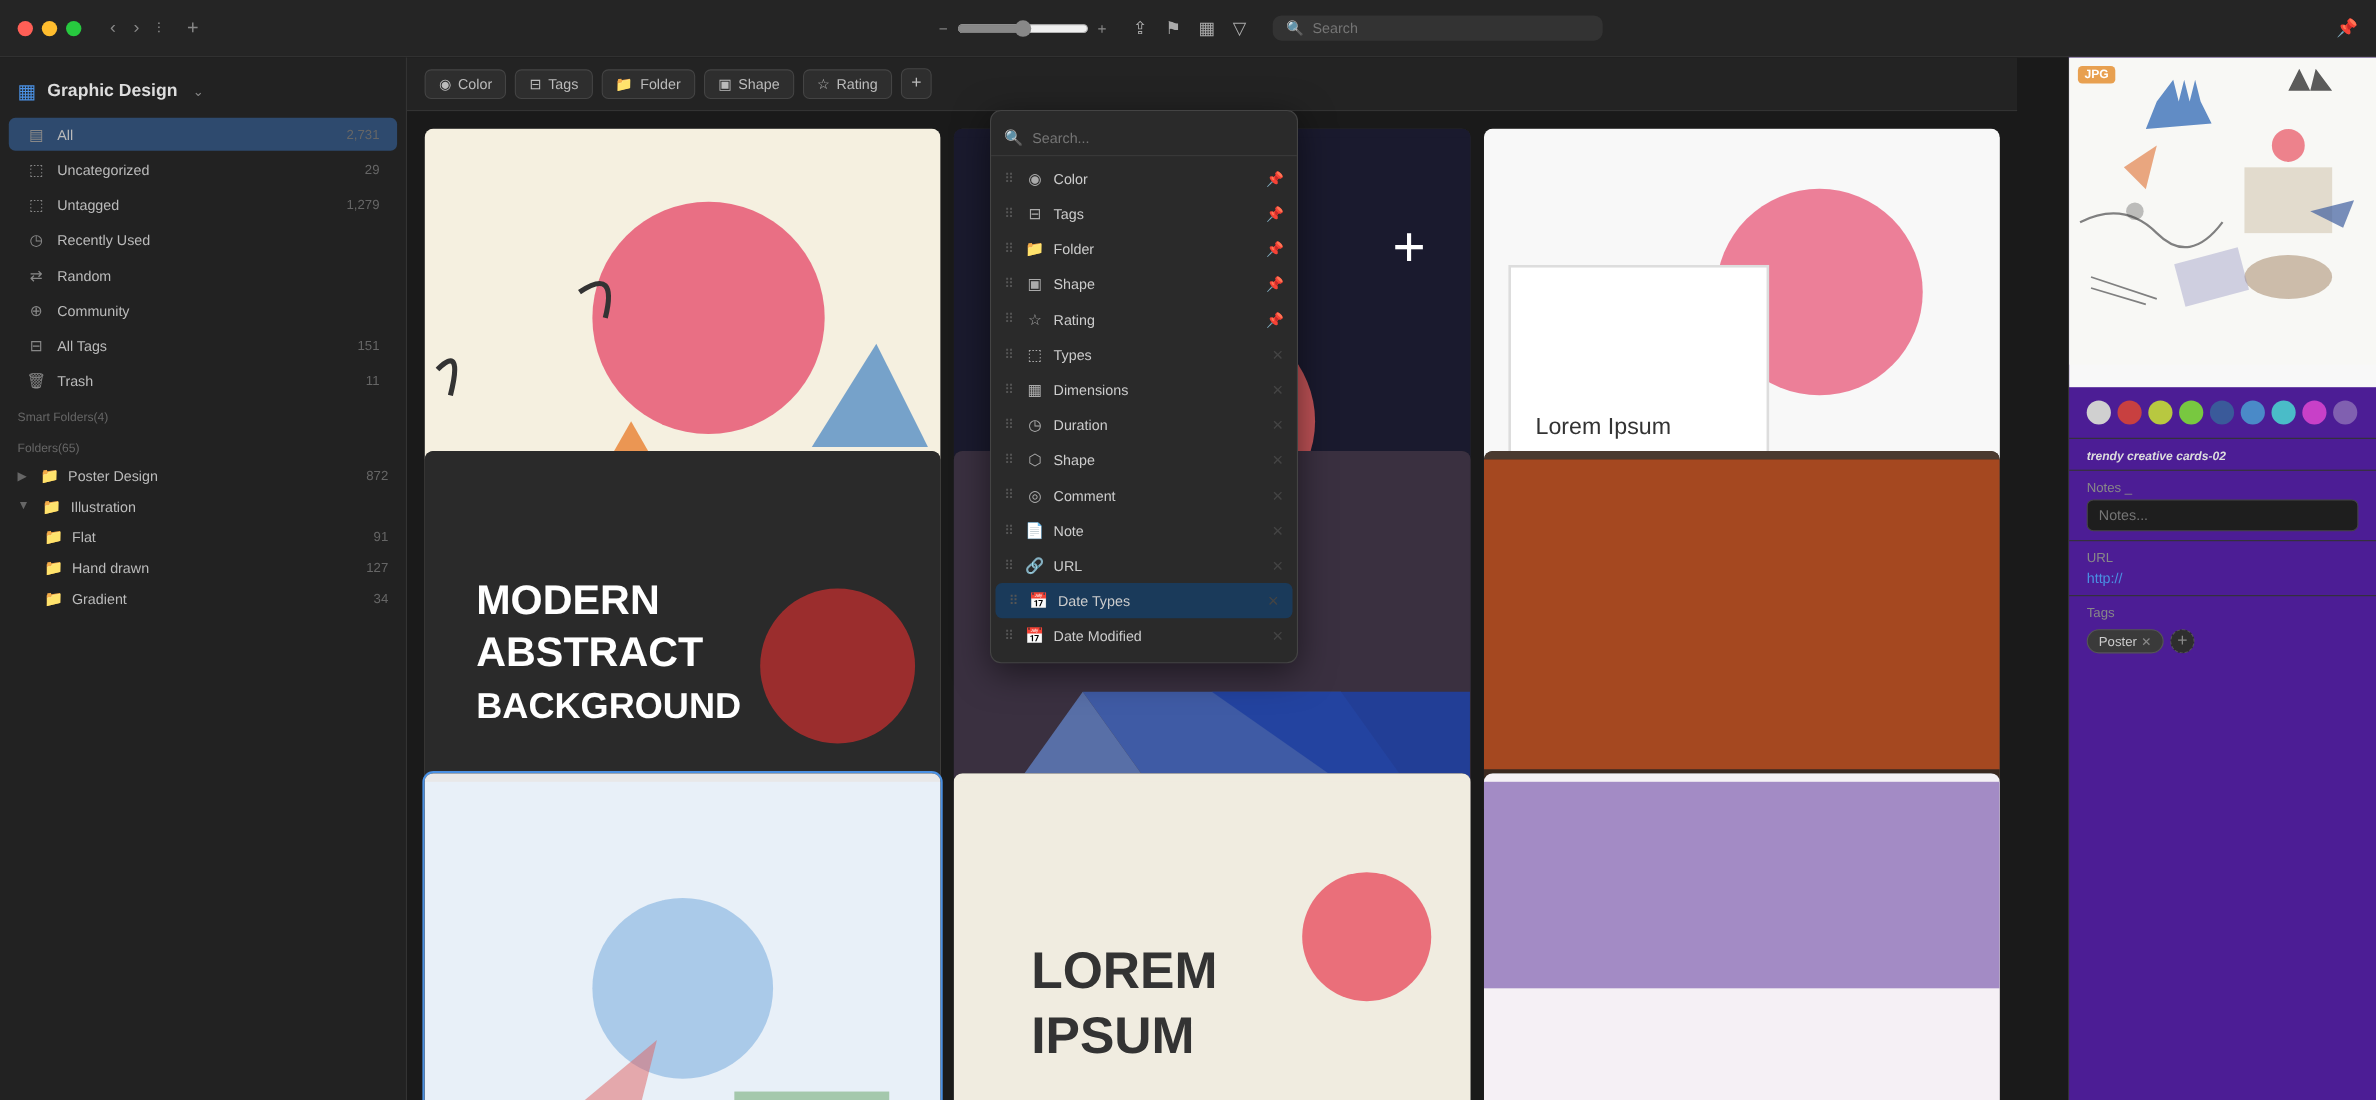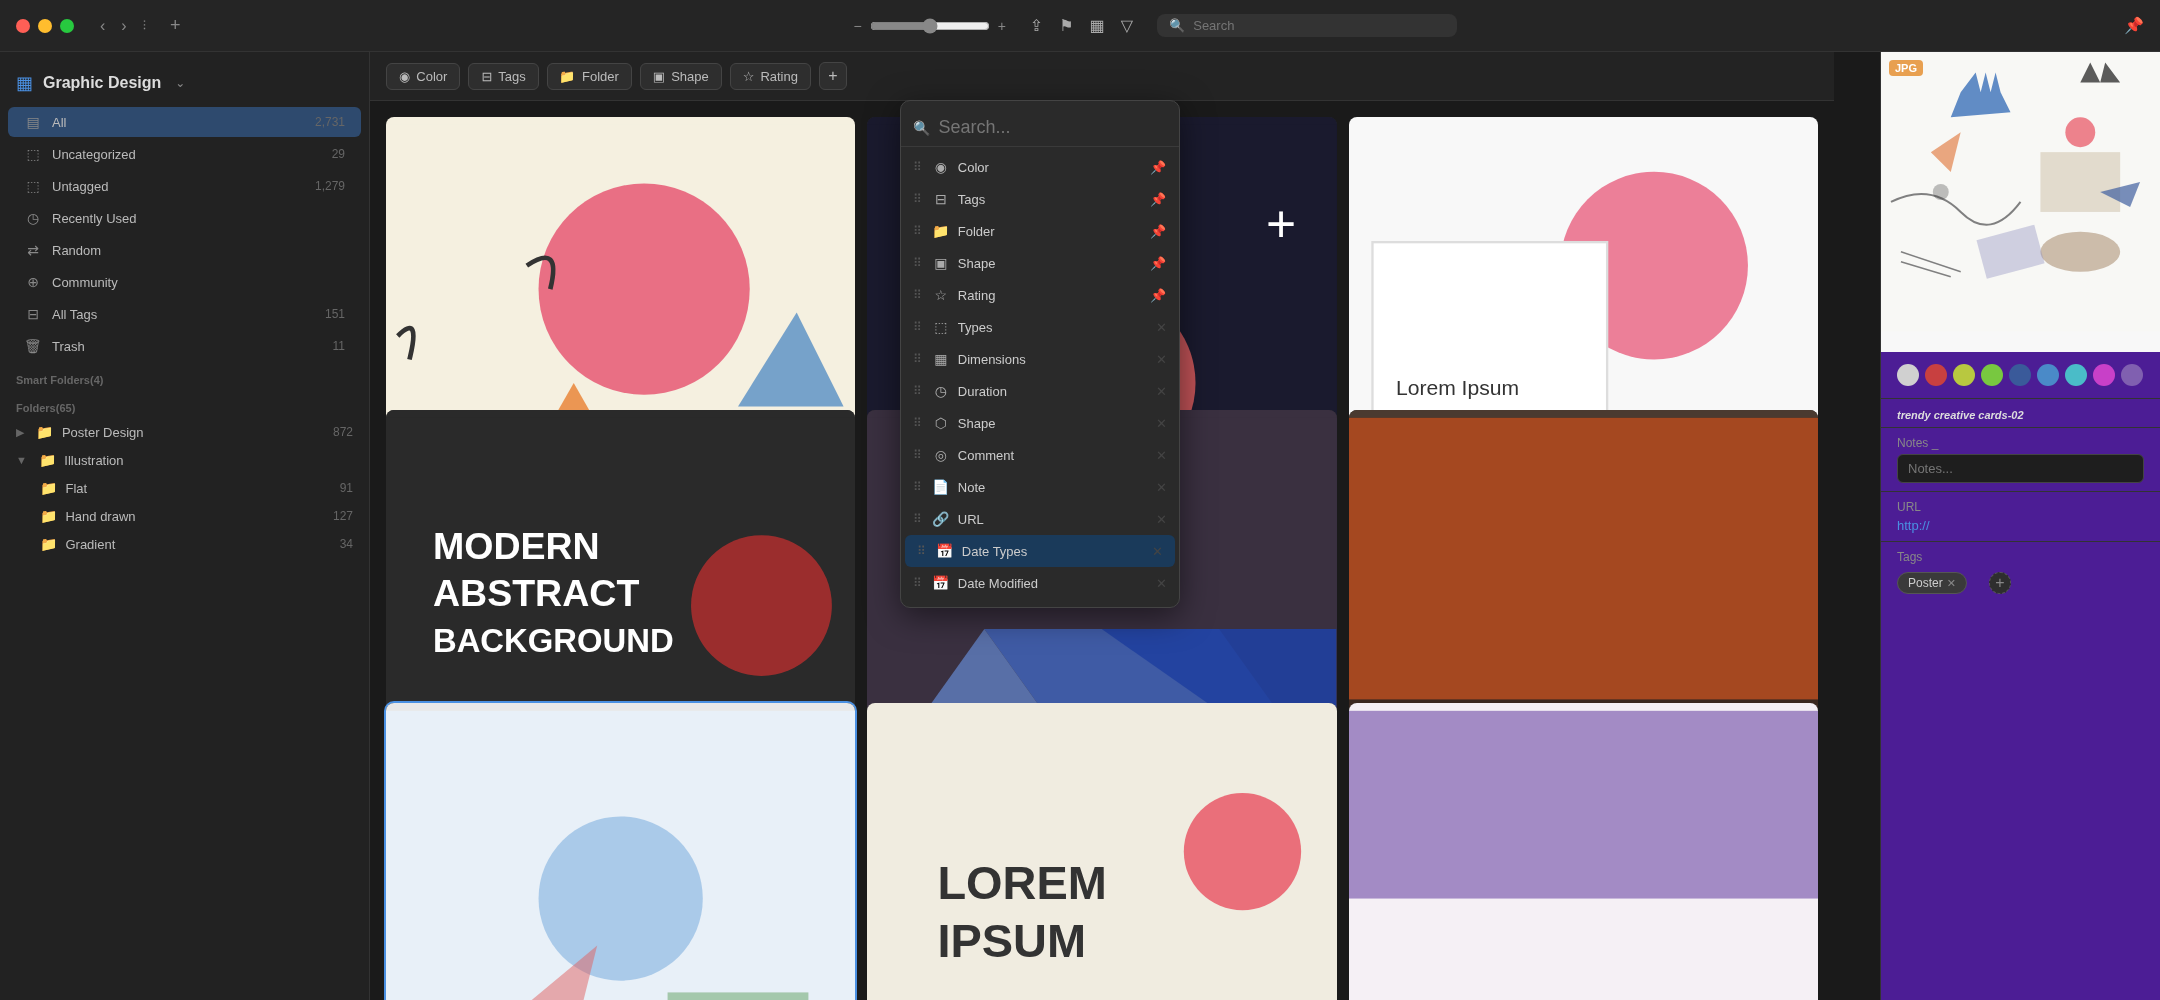--- a/index.html
+++ b/index.html
@@ -147,21 +147,21 @@
     }
     .sidebar-item.active { background: #2e4a6e; }
     .sidebar-item-icon { color: #888; font-size: 14px; width: 18px; text-align: center; }
     .sidebar-item-label { flex: 1; color: #bbb; }
     .sidebar-item-count { color: #666; font-size: 12px; }
     .sidebar-section-title {
       padding: 12px 16px 4px;
       font-size: 11px;
       color: #666;
       text-transform: none;
-      font-weight: 700;
+      font-weight: 400;
     }
     .sidebar-folder-item {
       display: flex;
       align-items: center;
       padding: 6px 16px;
       cursor: pointer;
       gap: 8px;
     }
     .folder-icon { color: #e8a050; font-size: 14px; }
     .folder-label { flex: 1; color: #bbb; }
@@ -267,21 +267,21 @@
       gap: 8px;
       padding: 8px 12px;
       border-bottom: 1px solid #3a3a3a;
       margin-bottom: 4px;
     }
     .dropdown-search input {
       background: none;
       border: none;
       color: #ccc;
       outline: none;
-      font-size: 18px;
+      font-size: 13px;
       width: 100%;
     }
     .dropdown-item {
       display: flex;
       align-items: center;
       padding: 8px 12px;
       cursor: pointer;
       gap: 8px;
       position: relative;
     }
@@ -343,21 +343,21 @@
       padding: 8px 16px;
       border-top: 1px solid #333;
     }
     .panel-section-label {
       font-size: 12px;
       color: #888;
       margin-bottom: 8px;
     }
     .tag-row {
       display: flex;
-      gap: 22px;
+      gap: 6px;
       flex-wrap: wrap;
     }
     .tag-chip {
       display: flex;
       align-items: center;
       gap: 4px;
       background: #3a3a3a;
       border: 1px solid #555;
       border-radius: 12px;
       padding: 3px 10px;

